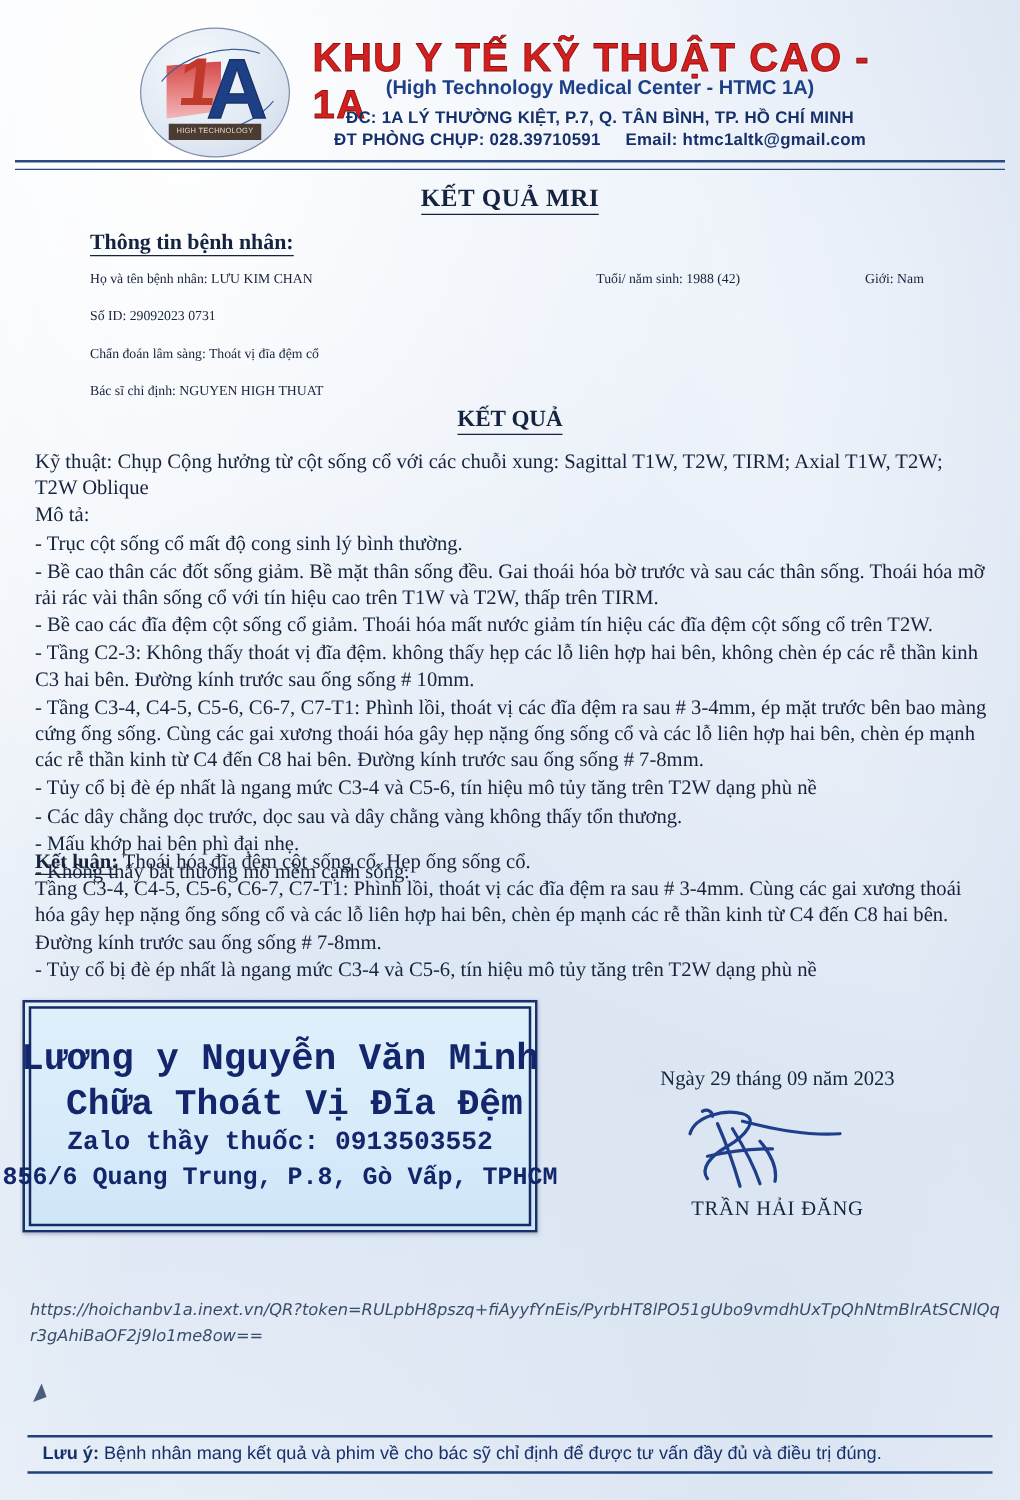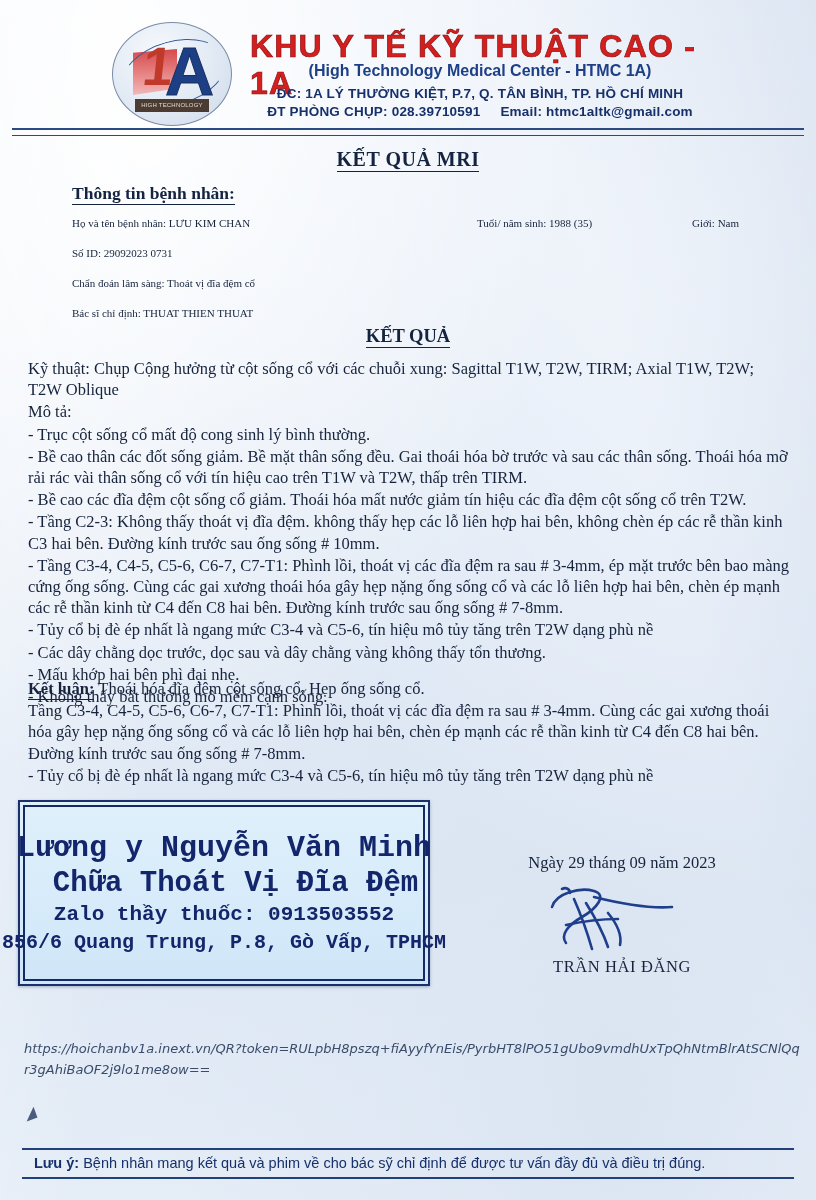--- a/index.html
+++ b/index.html
@@ -246,31 +246,31 @@
   <div class="doc-title">
     <span>KẾT QUẢ MRI</span>
   </div>
 
   <div class="patient-info">
     <div class="pi-heading">
       <span>Thông tin bệnh nhân:</span>
     </div>
     <div class="pi-row">
       <span>Họ và tên bệnh nhân: LƯU KIM CHAN</span>
-      <span class="col2">Tuổi/ năm sinh: 1988 (35)</span>
+      <span class="col2">Tuổi/ năm sinh: 1988 (42)</span>
       <span class="col3">Giới: Nam</span>
     </div>
     <div class="pi-row">
       <span>Số ID: 29092023 0731</span>
     </div>
     <div class="pi-row">
       <span>Chẩn đoán lâm sàng: Thoát vị đĩa đệm cổ</span>
     </div>
     <div class="pi-row">
-      <span>Bác sĩ chỉ định: THUAT THIEN THUAT</span>
+      <span>Bác sĩ chỉ định: NGUYEN HIGH THUAT</span>
     </div>
   </div>
 
   <div class="result-title">
     <span>KẾT QUẢ</span>
   </div>
 
   <div class="body-text">
     <p>Kỹ thuật: Chụp Cộng hưởng từ cột sống cổ với các chuỗi xung: Sagittal T1W, T2W, TIRM; Axial T1W, T2W; T2W Oblique</p>
     <p>Mô tả:</p>

